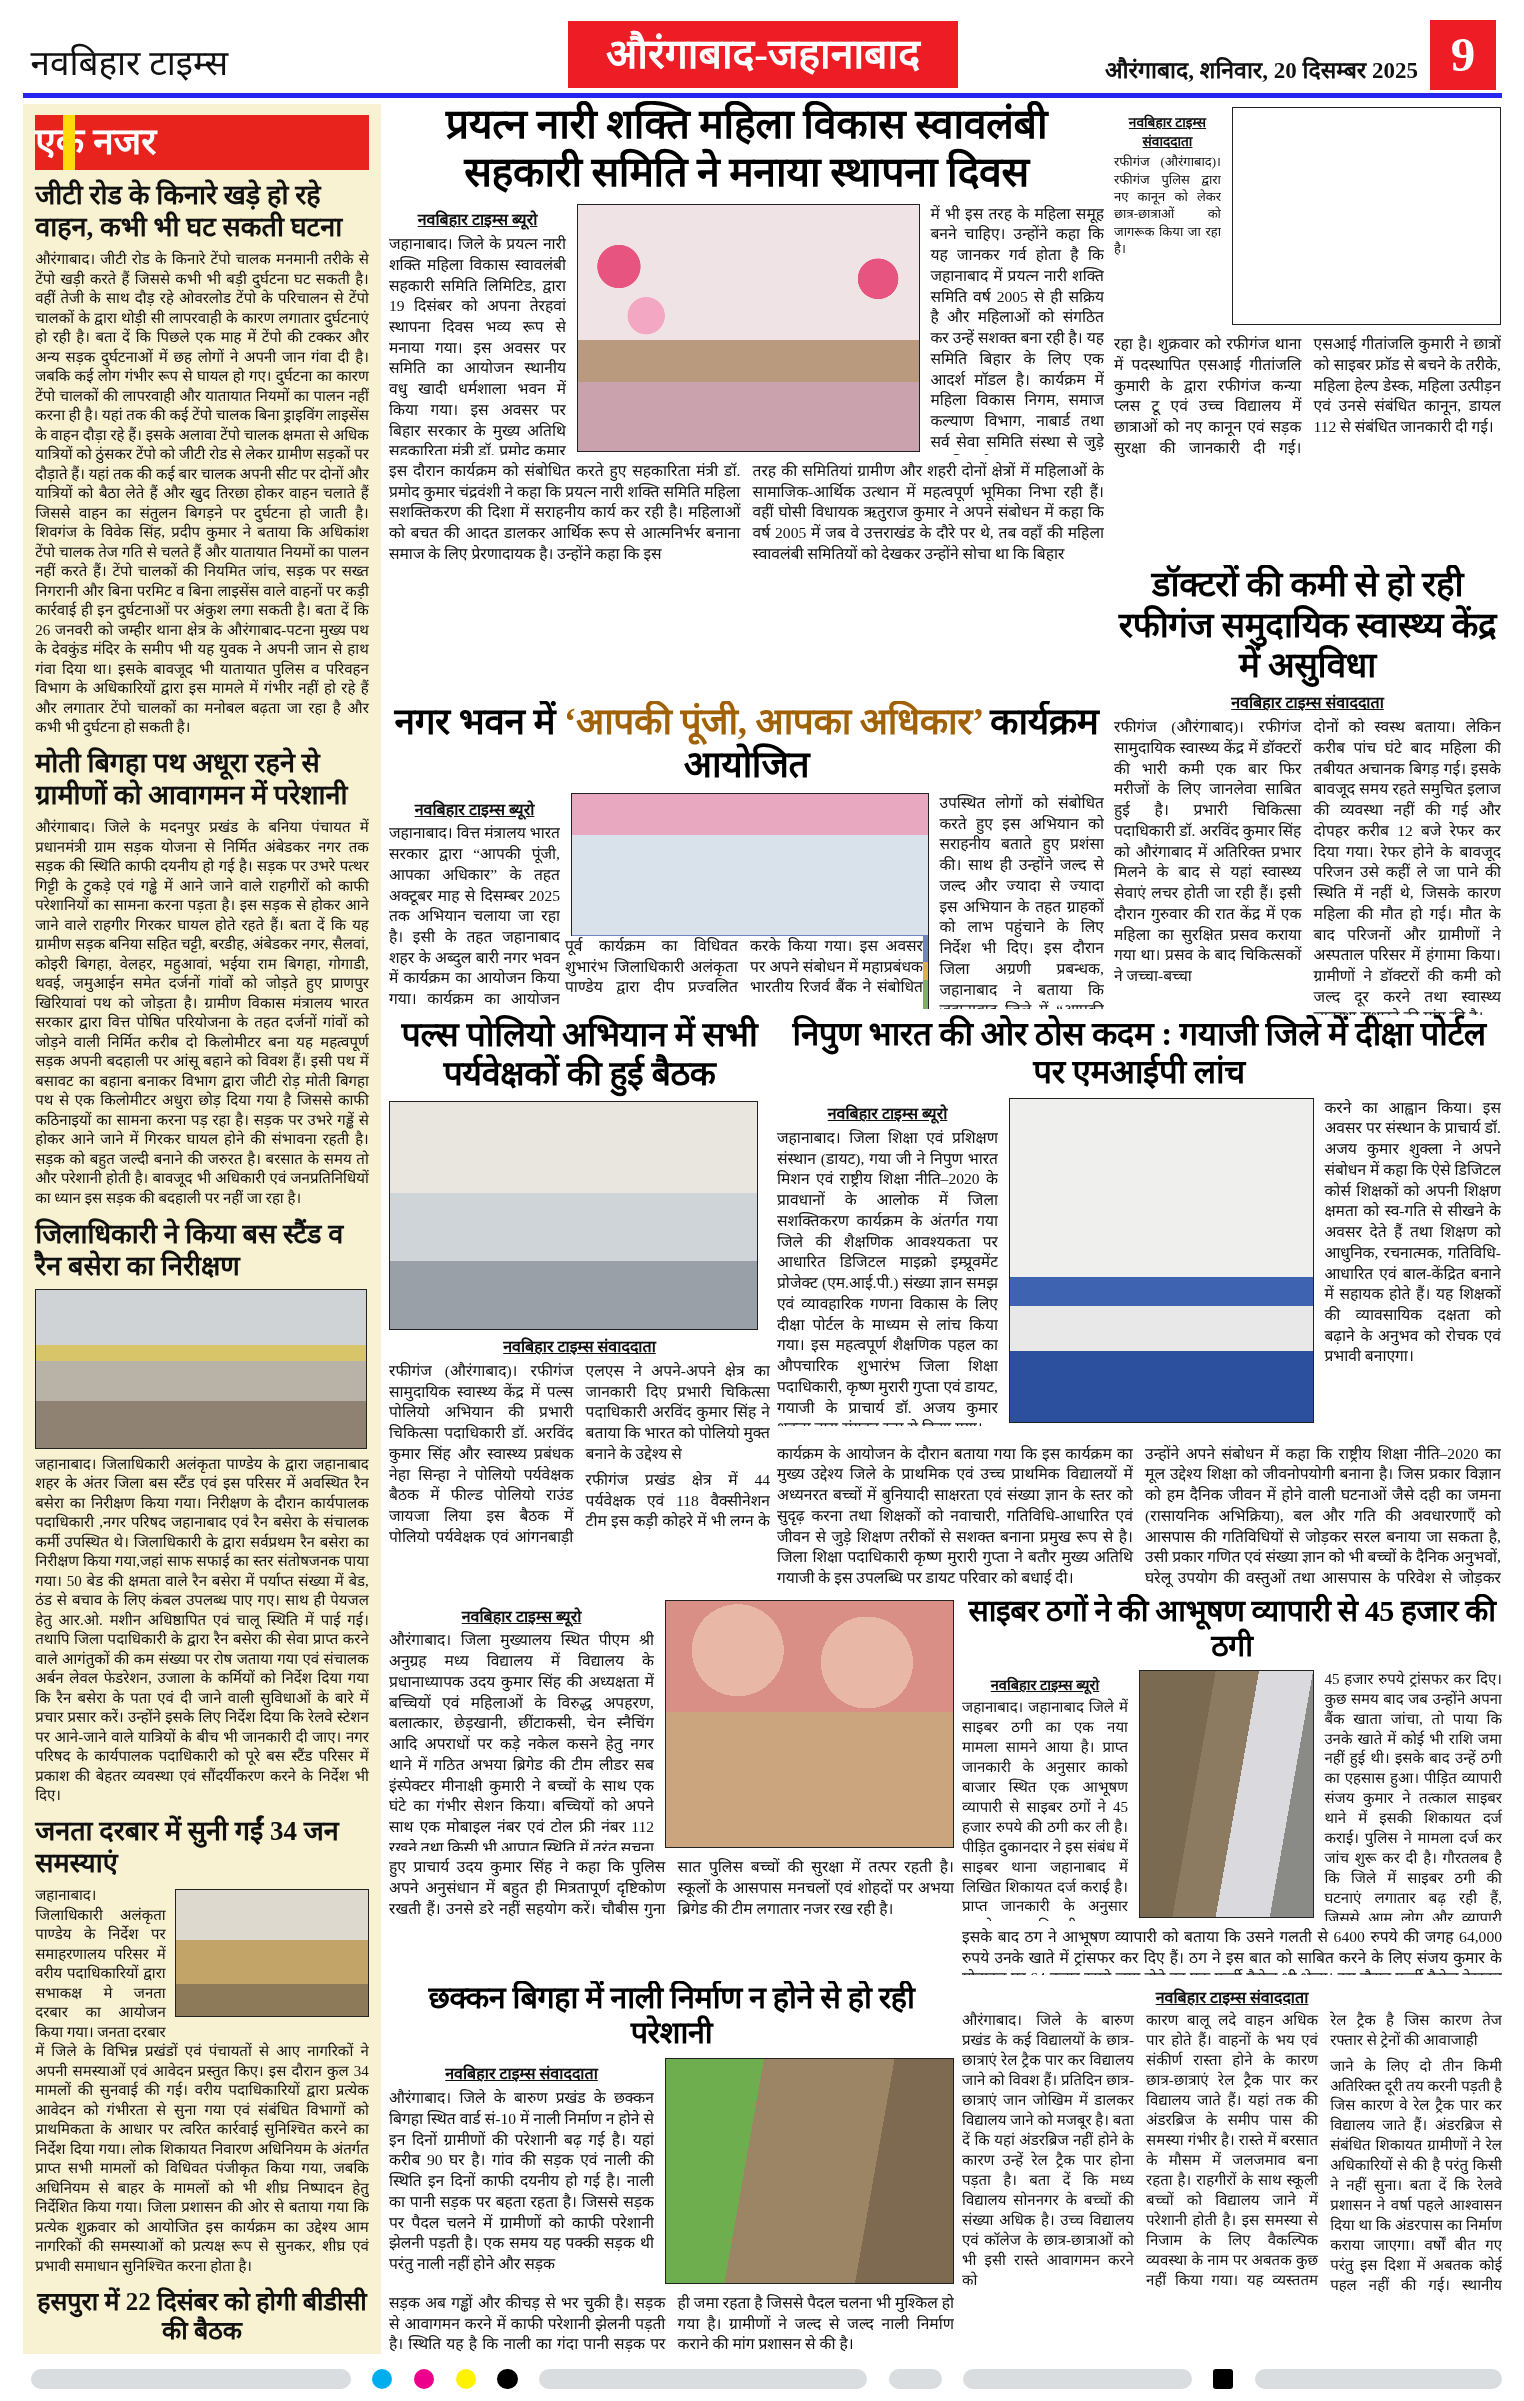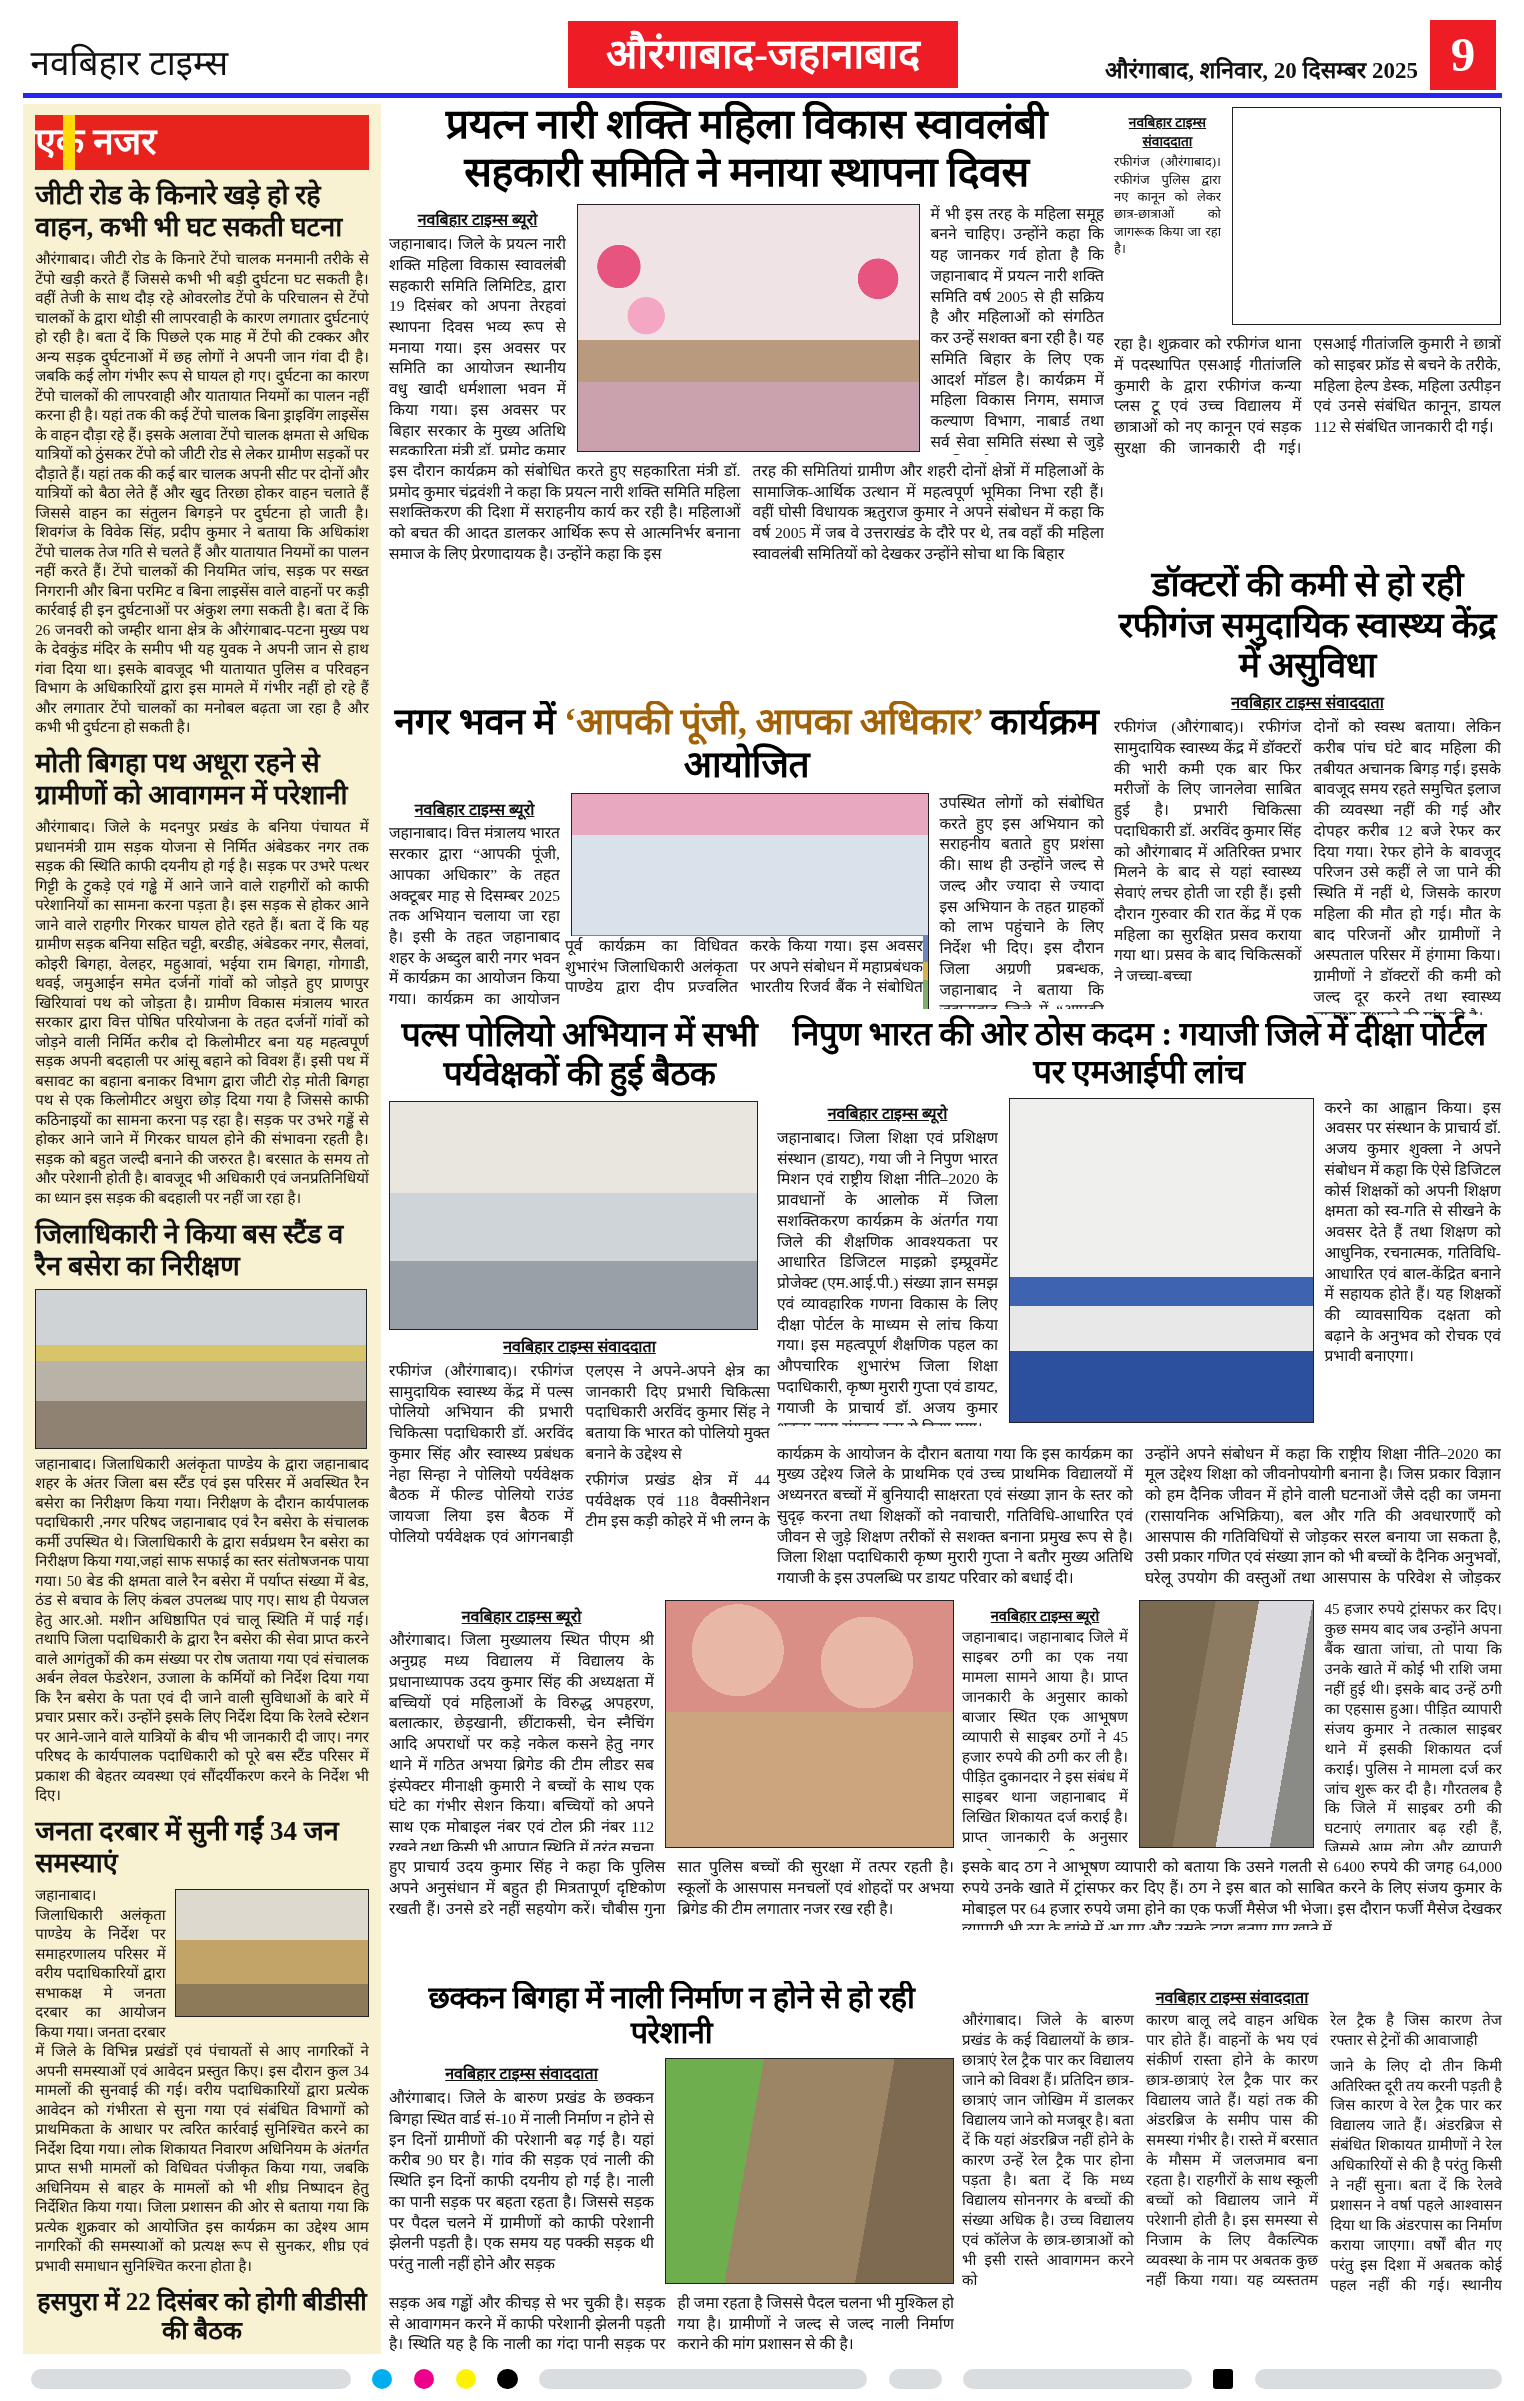--- a/index.html
+++ b/index.html
@@ -224,20 +224,21 @@
     </div>
     <div class="photo ph-abhaya" style="flex:1;height:248px"></div>
   </div>
   <div class="c2 bt clipped" style="margin-top:6.1px;height:73px">
     <p>हुए प्राचार्य उदय कुमार सिंह ने कहा कि पुलिस अपने अनुसंधान में बहुत ही मित्रतापूर्ण दृष्टिकोण रखती हैं। उनसे डरे नहीं सहयोग करें। चौबीस गुना सात पुलिस बच्चों की सुरक्षा में तत्पर रहती है। स्कूलों के आसपास मनचलों एवं शोहदों पर अभया ब्रिगेड की टीम लगातार नजर रख रही है।</p>
 
   </div>
 </section>
 
 <section class="art" style="left:962px;top:1594px;width:540px;height:381px">
+  <h1 class="hl" style="font-size:30px">साइबर ठगों ने की आभूषण व्यापारी से 45 हजार की ठगी</h1>
   <div class="row" style="margin-top:6.1px;height:251px">
     <div class="clipped" style="width:166px;height:251px">
       <div class="byline" style="font-size:14.5px">नवबिहार टाइम्स ब्यूरो</div>
       <p class="bt" style="font-size:15px">जहानाबाद। जहानाबाद जिले में साइबर ठगी का एक नया मामला सामने आया है। प्राप्त जानकारी के अनुसार काको बाजार स्थित एक आभूषण व्यापारी से साइबर ठगों ने 45 हजार रुपये की ठगी कर ली है। पीड़ित दुकानदार ने इस संबंध में साइबर थाना जहानाबाद में लिखित शिकायत दर्ज कराई है। प्राप्त जानकारी के अनुसार काको बाजार निवासी आभूषण दुकानदार संजय कुमार के मोबाइल फोन पर एक अज्ञात नंबर से कॉल आया, जिसमें कॉल करने वाले व्यक्ति ने तीन चांदी के सिक्के खरीदने की इच्छा जताई। प्रति सिक्के की कीमत 1600 रुपये बताई गई, जिसके बाद कुल 6400 रुपये का सौदा तय हुआ।</p>
     </div>
     <div class="photo ph-phone" style="width:175px;height:248px"></div>
     <div class="clipped" style="flex:1;height:251px">
       <p class="bt" style="font-size:15px">45 हजार रुपये ट्रांसफर कर दिए। कुछ समय बाद जब उन्होंने अपना बैंक खाता जांचा, तो पाया कि उनके खाते में कोई भी राशि जमा नहीं हुई थी। इसके बाद उन्हें ठगी का एहसास हुआ। पीड़ित व्यापारी संजय कुमार ने तत्काल साइबर थाने में इसकी शिकायत दर्ज कराई। पुलिस ने मामला दर्ज कर जांच शुरू कर दी है। गौरतलब है कि जिले में साइबर ठगी की घटनाएं लगातार बढ़ रही हैं, जिससे आम लोग और व्यापारी दोनों ही परेशान हैं। वहीं साइबर अपराधियों को पकड़ना पुलिस के लिए लगातार एक बड़ी चुनौती बना हुआ है। पुलिस ने लोगों से अपील की है कि किसी भी संदिग्ध कॉल या मैसेज पर बिना बैंक खाते की पुष्टि किए लेनदेन न करें।</p>
     </div>
   </div>

